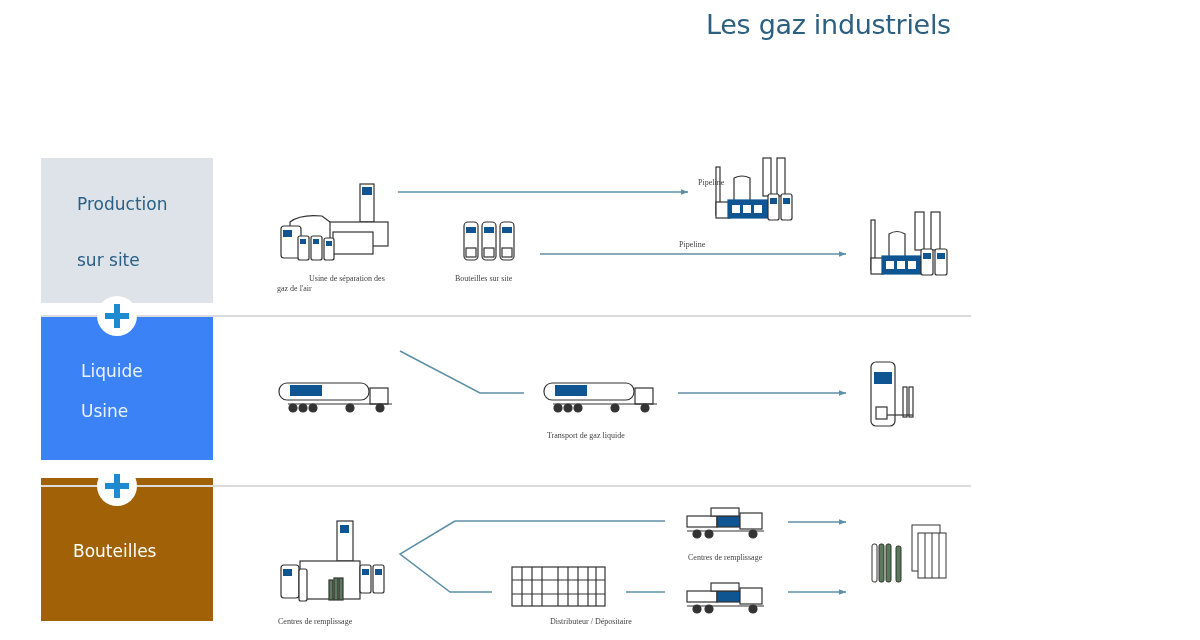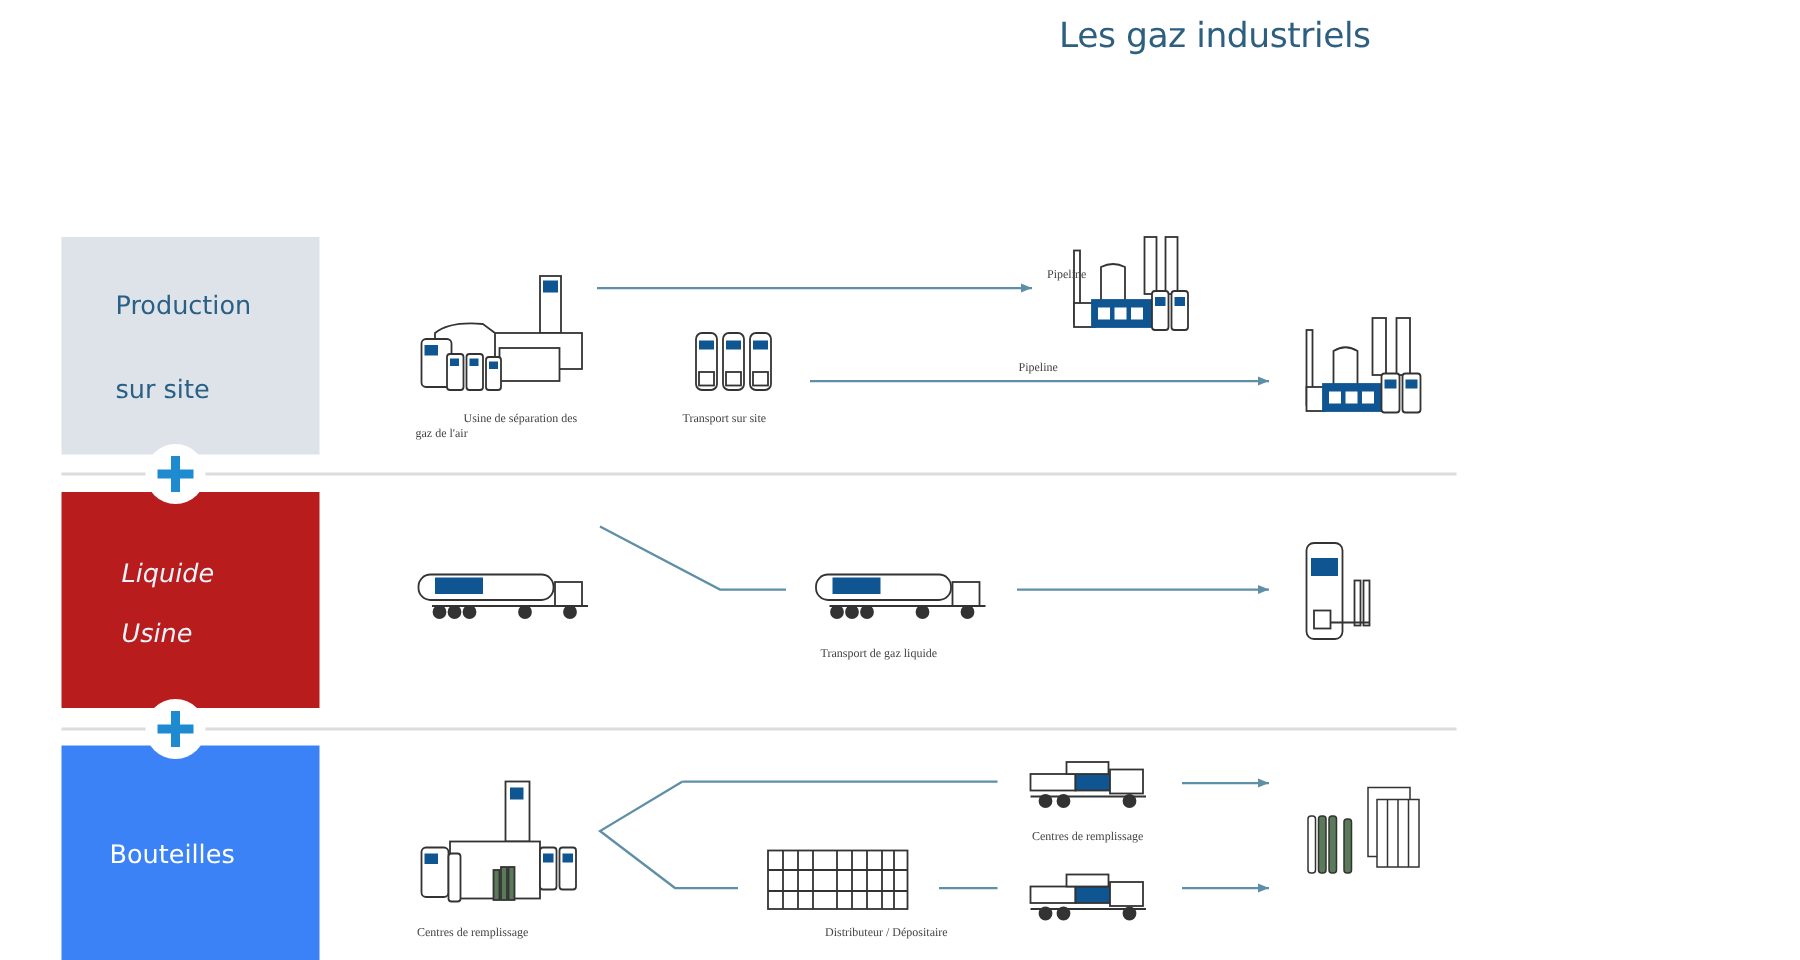--- a/index.html
+++ b/index.html
@@ -1,26 +1,26 @@
 <!DOCTYPE html>
 <html><head>
 <meta charset="utf-8">
 <style>
   html, body { margin:0; padding:0; }
   body { width:1200px; height:640px; background:#ffffff; position:relative; overflow:hidden;
          font-family:"DejaVu Sans", sans-serif; }
-  .title { position:absolute; left:706px; top:6px; color:#2c5f80; font-size:23px; line-height:37px;
+  .title { position:absolute; left:706px; top:6px; color:#2c5f80; font-size:27px; line-height:37px;
            font-family:"DejaVu Sans", sans-serif; letter-spacing:-0.3px; }
   .cat { position:absolute; left:41px; width:172px; }
   .cat span { position:absolute; font-size:17px; font-family:"DejaVu Sans", sans-serif; }
   #cat-prod { top:158px; height:145px; background:#dde3e8; }
   #cat-prod span { color:#2a5f86; left:36px; }
-  #cat-liq { top:328px; height:144px; background:#b91c1c;font-style:italic; }
+  #cat-liq { top:316px; height:144px; background:#3b82f6; }
   #cat-liq span { color:#e8f3fa; left:40px; }
-  #cat-bot { top:497px; height:143px; background:#3b82f6; }
+  #cat-bot { top:478px; height:143px; background:#a16207; }
   #cat-bot span { color:#ffffff; left:32px; }
   .divider { position:absolute; left:41px; width:930px; height:2px; background:#dcdcdc; }
   .plus { position:absolute; width:40px; height:40px; border-radius:50%; background:#ffffff;
           left:97px; }
   .plus::before, .plus::after { content:""; position:absolute; background:#1e8ad0; }
   .plus::before { left:8px; top:17px; width:24px; height:6px; }
   .plus::after { left:17px; top:8px; width:6px; height:24px; }
   .lbl { position:absolute; font-size:8px; color:#444; font-family:Liberation Serif, serif; white-space:nowrap; }
   svg.diag { position:absolute; left:0; top:0; }
 </style>
@@ -221,17 +221,17 @@
     <line x1="925" y1="533" x2="925" y2="578"></line>
     <line x1="932" y1="533" x2="932" y2="578"></line>
     <line x1="939" y1="533" x2="939" y2="578"></line>
   </g>
 </svg>
 
 <div class="lbl" style="left:698px; top:178px;">Pipeline</div>
 <div class="lbl" style="left:679px; top:240px;">Pipeline</div>
 <div class="lbl" style="left:277px; top:274px;margin-left:32px;">Usine de séparation des</div>
 <div class="lbl" style="left:277px; top:284px;">gaz de l'air</div>
-<div class="lbl" style="left:455px; top:274px;">Transport sur site</div>
+<div class="lbl" style="left:455px; top:274px;">Bouteilles sur site</div>
 <div class="lbl" style="left:547px; top:431px;text-align:center;">Transport de gaz liquide</div>
 <div class="lbl" style="left:688px; top:553px;">Centres de remplissage</div>
 <div class="lbl" style="left:278px; top:617px;">Centres de remplissage</div>
 <div class="lbl" style="left:506px; top:617px;padding-left:44px;">Distributeur / Dépositaire</div>
 
 </body></html>

